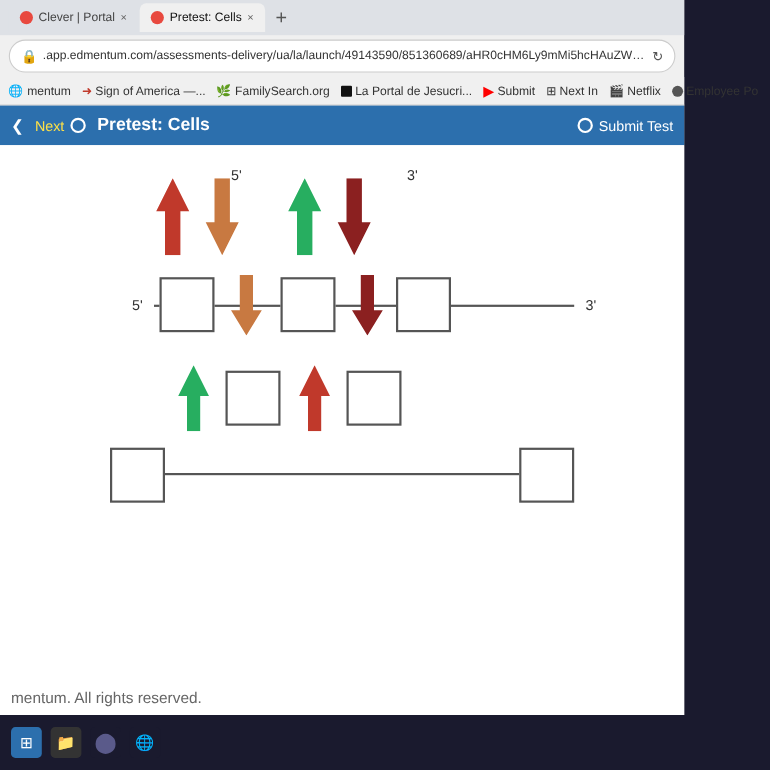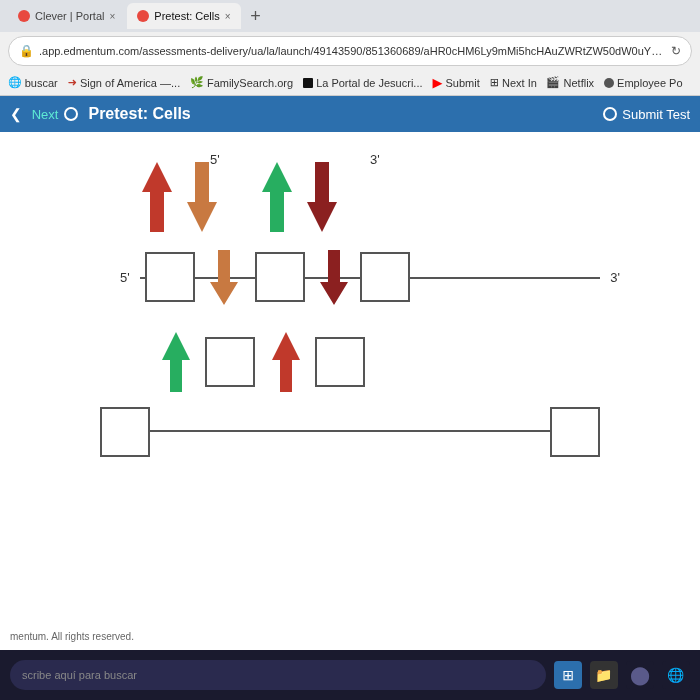--- a/index.html
+++ b/index.html
@@ -7,21 +7,21 @@
       width: 700px;
       height: 700px;
       background: #1a1a2e;
       font-family: Arial, sans-serif;
       overflow: hidden;
       position: relative;
     }
 
     
     .browser-window {
-      width: 700px;
+      width: 622px;
       height: 650px;
       background: #f0f0f0;
       position: absolute;
       top: 0;
       left: 0;
     }
 
     .tab-bar {
       display: flex;
       align-items: center;
@@ -123,21 +123,21 @@
       font-size: 14px;
     }
 
     .header-nav {
       display: flex;
       align-items: center;
       gap: 6px;
     }
 
     .header-next {
-      color: #5eead4;
+      color: #fde047;
       font-size: 13px;
     }
 
     .header-circle {
       width: 14px;
       height: 14px;
       border-radius: 50%;
       border: 2px solid white;
       display: inline-block;
     }
@@ -181,21 +181,21 @@
       border: 2px solid #555;
       background: white;
       display: inline-block;
       flex-shrink: 0;
     }
 
     .footer-text {
       position: absolute;
       bottom: 8px;
       left: 10px;
-      font-size: 10px;
+      font-size: 14px;
       color: #666;
     }
 
     
     .taskbar {
       position: absolute;
       bottom: 0;
       left: 0;
       width: 700px;
       height: 50px;
@@ -257,21 +257,21 @@
 
   <div class="address-bar">
     <span style="color:#555;font-size:12px;">🔒</span>
     <span class="address-bar-url">.app.edmentum.com/assessments-delivery/ua/la/launch/49143590/851360689/aHR0cHM6Ly9mMi5hcHAuZWRtZW50dW0uY29tL2xh</span>
     <span style="color:#555;font-size:12px;">↻</span>
   </div>
 
   <div class="bookmarks-bar">
     <div class="bookmark-item">
       <span style="font-size:11px;">🌐</span>
-      <span>buscar</span>
+      <span>mentum</span>
     </div>
     <div class="bookmark-item">
       <span style="color:#c0392b;">➜</span>
       <span>Sign of America —...</span>
     </div>
     <div class="bookmark-item">
       <span style="font-size:11px;">🌿</span>
       <span>FamilySearch.org</span>
     </div>
     <div class="bookmark-item">
@@ -380,23 +380,20 @@
 
       <div class="box" style="position:absolute; right:60px; top:5px;"></div>
     </div>
 
     <div class="footer-text">mentum. All rights reserved.</div>
   </div>
 
 </div>
 
 <div class="taskbar">
-  <div class="search-bar-taskbar">
-    <span>scribe aquí para buscar</span>
-  </div>
   <div class="taskbar-icons">
     <div class="taskbar-icon" style="background:#2c6fad;">
       <span style="color:white;font-size:14px;">⊞</span>
     </div>
     <div class="taskbar-icon" style="background:#333;">
       <span style="font-size:14px;">📁</span>
     </div>
     <div class="taskbar-icon" style="background:#1a1a2e;">
       <span style="color:#5a5a8a;font-size:18px;">⬤</span>
     </div>

